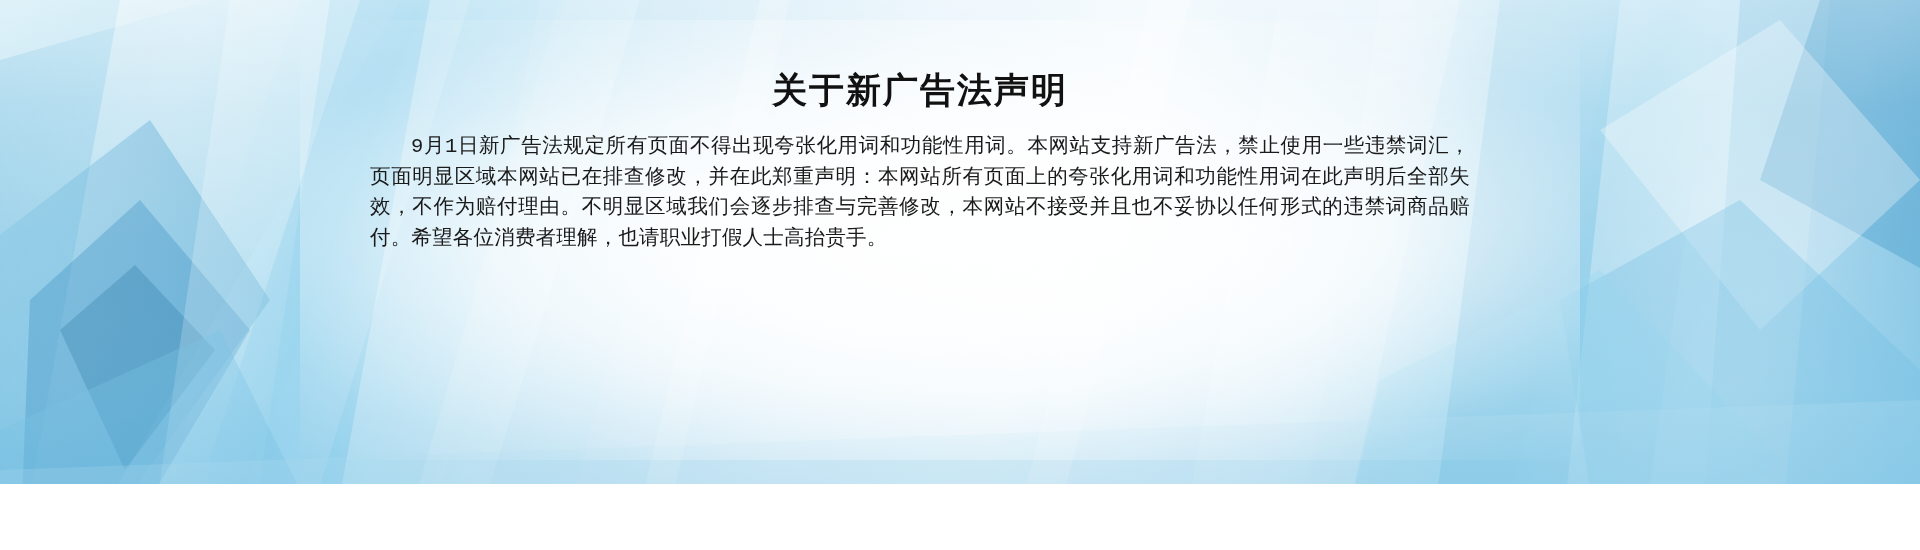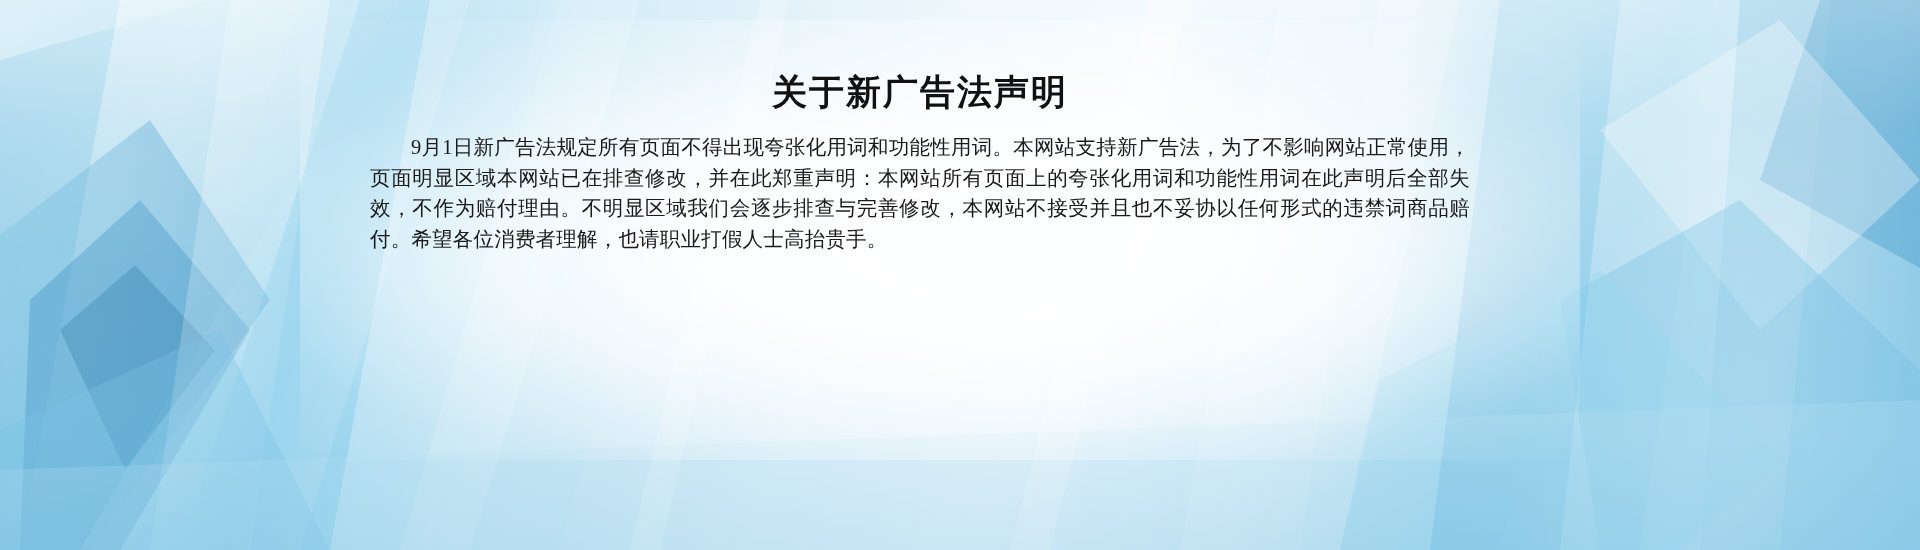--- a/index.html
+++ b/index.html
@@ -3,23 +3,23 @@
 <meta charset="utf-8">
 <style>
   html, body {
     margin: 0;
     padding: 0;
     background: #ffffff;
   }
   #banner {
     position: relative;
     width: 1920px;
-    height: 550px;
+    height: 484px;
     overflow: hidden;
-    font-family: Liberation Serif, serif;
+    font-family: Liberation Mono, monospace;
   }
 
   
   .bg-base {
     position: absolute;
     inset: 0;
     background: linear-gradient(110deg,
         #a9dcf0 0%,
         #bfe4f3 10%,
         #8fd0ec 20%,
@@ -144,16 +144,16 @@
 
     <polygon points="1150,0 1190,0 1050,550 1010,550" fill="#ffffff" fill-opacity="0.28"></polygon>
     <polygon points="760,0 790,0 660,550 630,550" fill="#ffffff" fill-opacity="0.22"></polygon>
   </svg>
 
   <div class="bg-vert"></div>
   <div class="glow"></div>
 
   <div class="content">
     <h1 class="title">关于新广告法声明</h1>
-    <p class="para first">9月1日新广告法规定所有页面不得出现夸张化用词和功能性用词。本网站支持新广告法，为了不影响网站正常使用，页面明显区域本网站已在排查修改，并在此郑重声明：本网站所有页面上的夸张化用词和功能性用词在此声明后全部失效，不作为赔付理由。不明显区域我们会逐步排查与完善修改，本网站不接受并且也不妥协以任何形式的违禁词商品赔付。希望各位消费者理解，也请职业打假人士高抬贵手。</p>
+    <p class="para first">9月1日新广告法规定所有页面不得出现夸张化用词和功能性用词。本网站支持新广告法，禁止使用一些违禁词汇，页面明显区域本网站已在排查修改，并在此郑重声明：本网站所有页面上的夸张化用词和功能性用词在此声明后全部失效，不作为赔付理由。不明显区域我们会逐步排查与完善修改，本网站不接受并且也不妥协以任何形式的违禁词商品赔付。希望各位消费者理解，也请职业打假人士高抬贵手。</p>
   </div>
 
 </div>
 
 </body></html>

